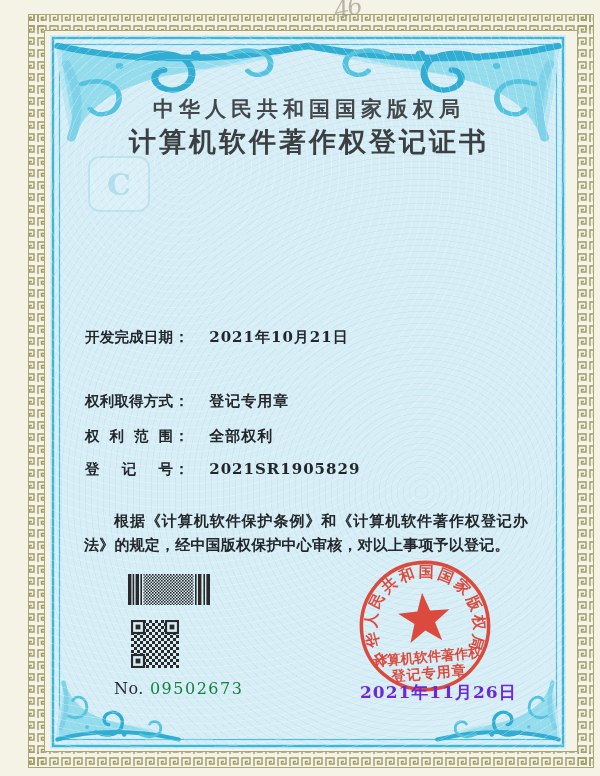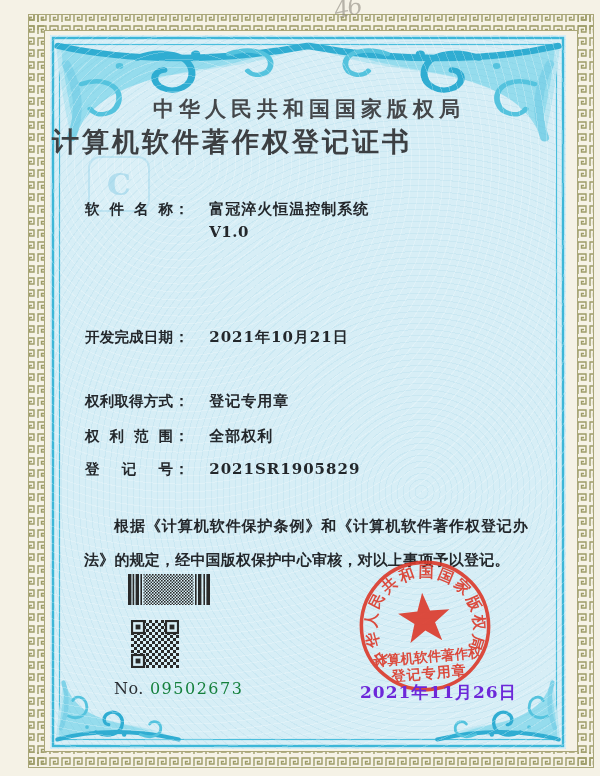--- a/index.html
+++ b/index.html
@@ -11,32 +11,32 @@
       repeating-radial-gradient(circle at 25% 18%, rgba(255,255,255,.22) 0 1px, rgba(255,255,255,0) 1px 8px),
       repeating-radial-gradient(circle at 72% 64%, rgba(92,178,208,.10) 0 1px, rgba(92,178,208,0) 1px 6px);}
   .pencil{position:absolute;left:334px;top:-6px;font-size:24px;font-style:italic;color:#8e8a80;
           opacity:.6;transform:rotate(-12deg);letter-spacing:-2px;}
   .wm{position:absolute;left:88px;top:156px;width:58px;height:52px;border:2px solid rgba(150,210,232,.75);
       border-radius:12px;opacity:.55;display:flex;align-items:center;justify-content:center;
       background:rgba(255,255,255,.18);}
   .wm-c{font-size:30px;font-weight:700;color:rgba(140,205,230,.9);}
   .authority{position:absolute;left:52px;width:514px;top:95px;text-align:center;font-size:21px;
              font-weight:600;letter-spacing:5px;color:#44474a;}
-  .cert-title{position:absolute;left:52px;width:514px;top:124px;text-align:left;font-size:27px;
+  .cert-title{position:absolute;left:52px;width:514px;top:124px;text-align:center;font-size:27px;
               font-weight:700;letter-spacing:3px;color:#3c3f42;}
   .certno{position:absolute;top:174px;right:77px;font-size:13px;font-weight:700;color:#2a2e33;}
   .certno-val{margin-left:8px;}
   .row{position:absolute;left:85px;white-space:nowrap;font-weight:700;font-size:15px;}
   .lab{display:inline-block;width:88px;text-align:justify;text-align-last:justify;font-size:14.5px;vertical-align:top;}
   .colon{margin-left:1px;}
   .val{display:inline-block;margin-left:15px;letter-spacing:1px;vertical-align:top;}
   .line2{display:block;margin-top:4px;letter-spacing:.5px;}
   .r1{top:200px;} .r2{top:263px;} .r3{top:328px;} .r4{top:360px;} .r5{top:392px;} .r6{top:427px;} .r7{top:460px;}
   .statement{position:absolute;left:84px;top:494px;width:444px;font-size:15px;font-weight:600;
-             line-height:34px;text-align:justify;text-indent:2em;letter-spacing:.2px;color:#23272b;}
+             line-height:24px;text-align:justify;text-indent:2em;letter-spacing:.2px;color:#23272b;}
   .barcode{position:absolute;left:128px;top:574px;}
   .qr{position:absolute;left:131px;top:620px;}
   .serial{position:absolute;left:114px;top:679px;font-size:16px;color:#2a2e33;letter-spacing:.5px;}
   .serial .sn{color:#15803d;margin-left:6px;letter-spacing:1.5px;}
   .seal{position:absolute;left:352px;top:553px;}
   .issue-date{position:absolute;left:360px;top:681px;font-size:17px;font-weight:700;letter-spacing:1px;color:#6d28d9;}
 </style>
 </head>
 <body>
 
@@ -79,24 +79,20 @@
   <div class="pencil">46</div>
 
   <div class="wm">
     <span class="wm-c">C</span>
   </div>
 
   <div class="authority">中华人民共和国国家版权局</div>
   <div class="cert-title">计算机软件著作权登记证书</div>
 
 
-  <div class="row r1">
-    <span class="lab">软件名称</span><span class="colon">：</span>
-    <span class="val"><span>富冠淬火恒温控制系统</span><span class="line2">V1.0</span></span>
-  </div>
   <div class="row r3">
     <span class="lab">开发完成日期</span><span class="colon">：</span>
     <span class="val">2021年10月21日</span>
   </div>
   <div class="row r5">
     <span class="lab">权利取得方式</span><span class="colon">：</span>
     <span class="val">登记专用章</span>
   </div>
   <div class="row r6">
     <span class="lab">权利范围</span><span class="colon">：</span>

